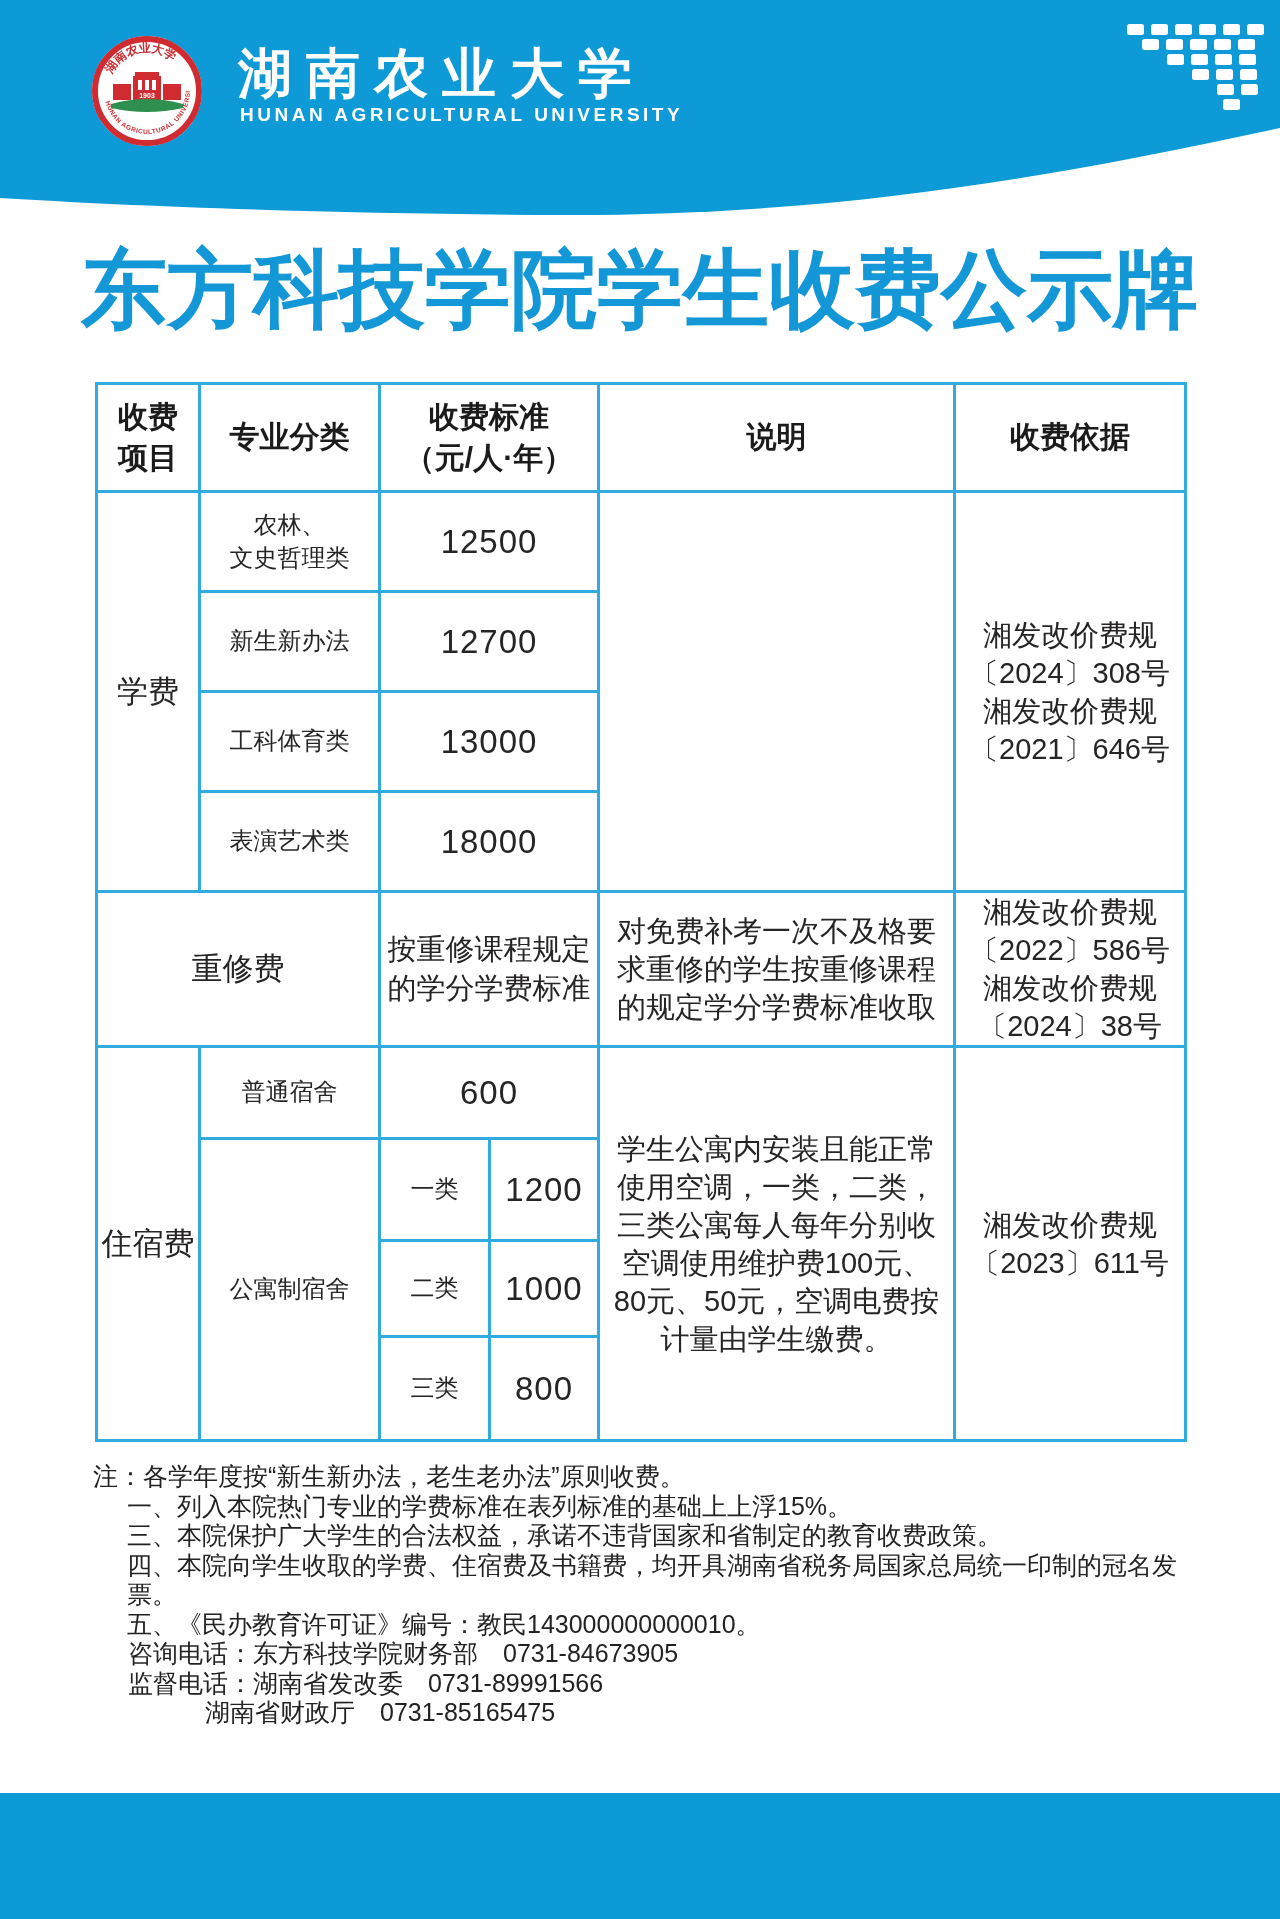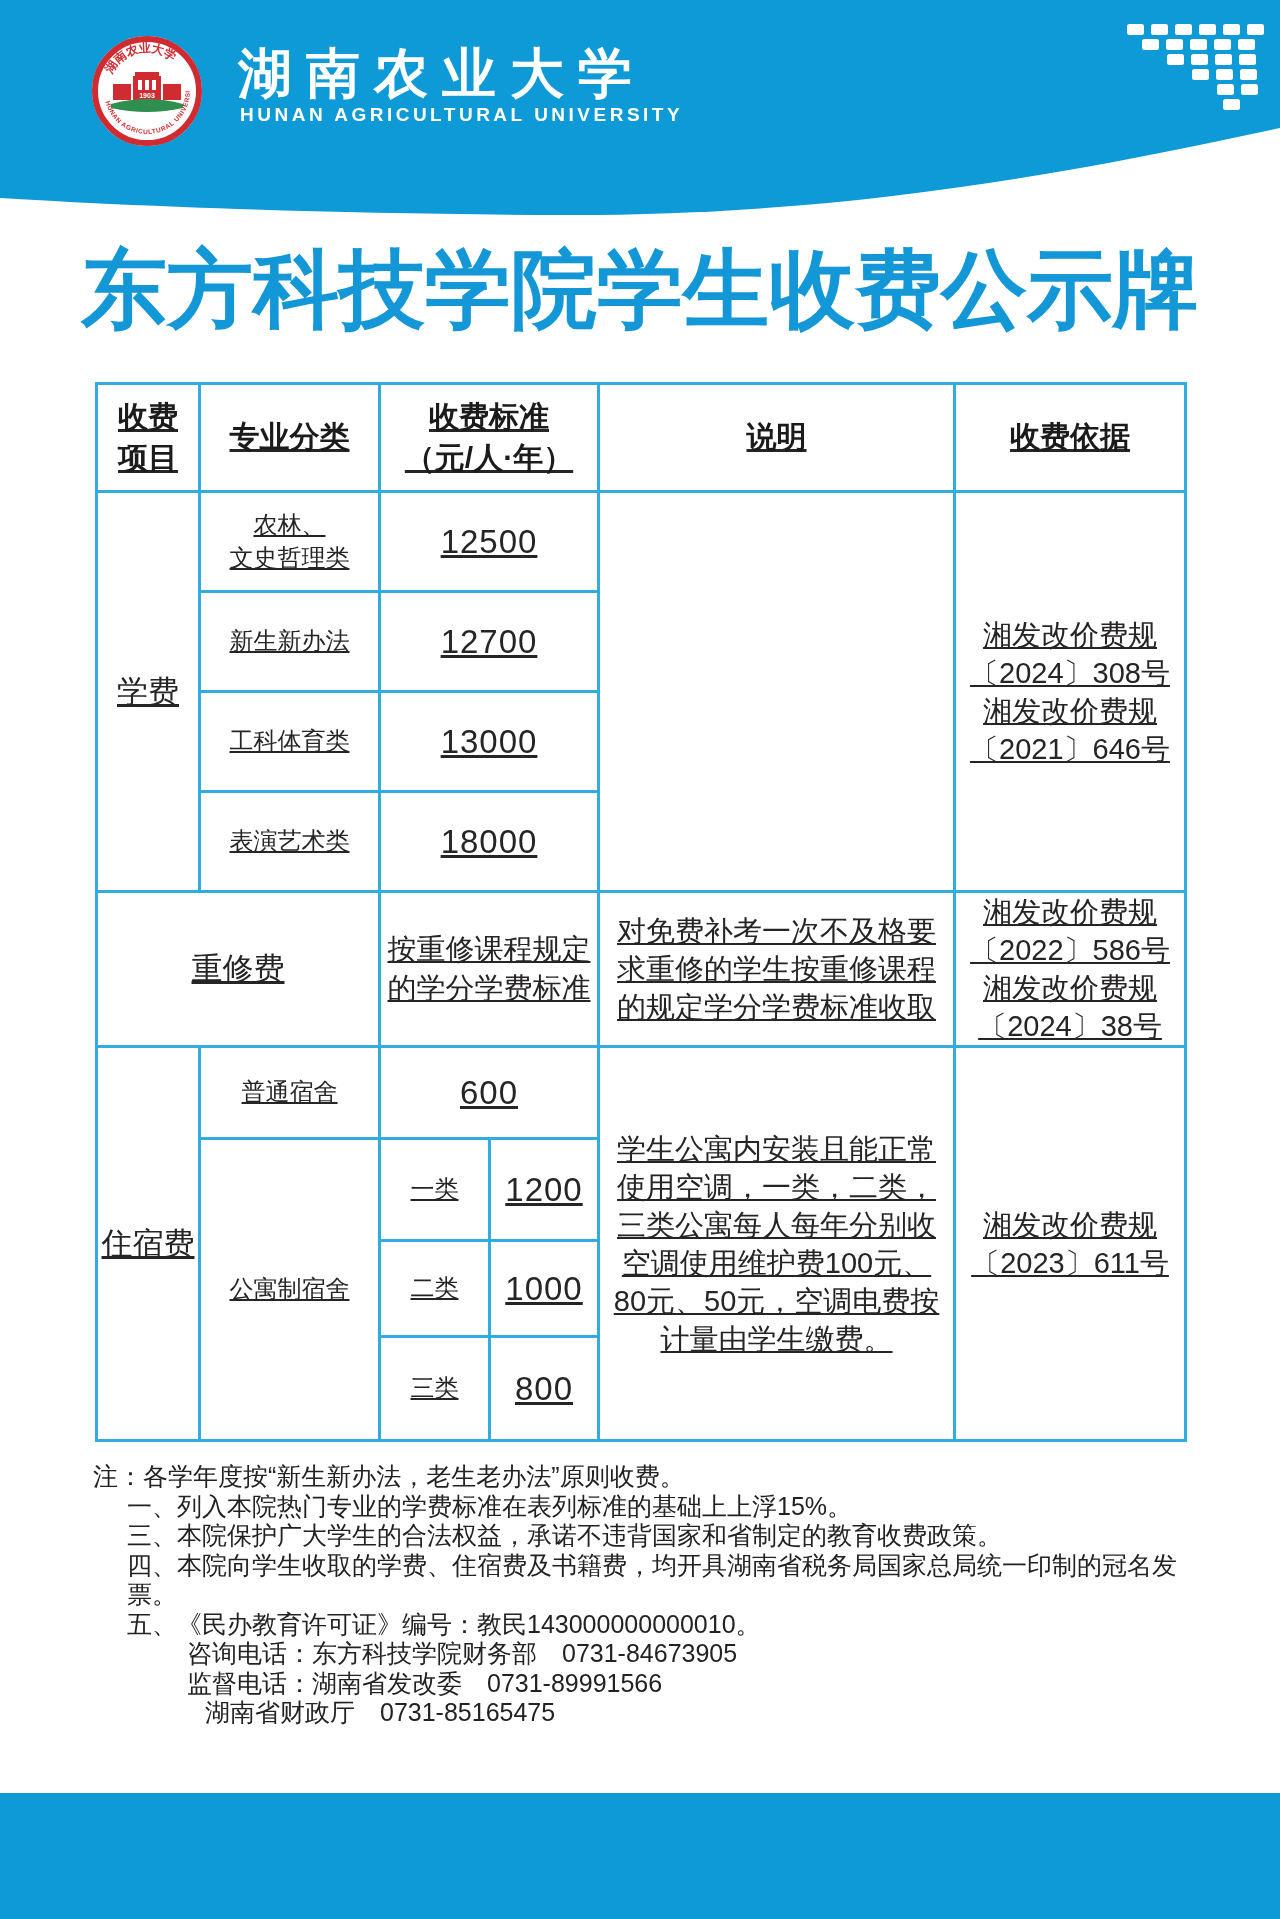--- a/index.html
+++ b/index.html
@@ -12,38 +12,38 @@
           color:#ffffff;letter-spacing:14px;white-space:nowrap;}
   .uni-en{position:absolute;left:240px;top:104px;font-size:19px;font-weight:bold;color:#ffffff;
           letter-spacing:3.5px;white-space:nowrap;}
   .corner-pattern{position:absolute;left:1100px;top:16px;}
   
   .poster-title{position:absolute;left:0;top:242px;width:1280px;text-align:center;
                 font-size:86px;font-weight:900;color:#1497d6;letter-spacing:0px;line-height:1.1;
                 white-space:nowrap;}
   
   table.fee-table{position:absolute;left:95px;top:382px;width:1089px;border-collapse:collapse;
-                  table-layout:fixed;text-decoration:underline;}
+                  table-layout:fixed;}
   .fee-table td,.fee-table th{border:3px solid #32abe0;text-align:center;vertical-align:middle;
                   font-weight:normal;padding:0;}
   .fee-table th{font-size:30px;font-weight:bold;line-height:1.35;color:#1b1b1b;}
   .cell-label{font-size:31px;}
   .cell-cat{font-size:24px;line-height:1.35;}
   .cell-num{font-size:33px;letter-spacing:1px;}
   .cell-std{font-size:29px;line-height:1.35;}
   .cell-desc{font-size:29px;line-height:38px;text-align:left;padding:8px 8px 8px 10px;}
   .cell-basis{font-size:29px;line-height:38px;}
   .pre{white-space:pre-line;}
   tr.r-head{height:108px;} tr.r-t{height:100px;} tr.r-retake{height:145px;}
   tr.r-d1{height:92px;} tr.r-c1{height:102px;} tr.r-c2{height:96px;} tr.r-c3{height:104px;}
   
   .notes{position:absolute;left:93px;top:1462px;width:1110px;font-size:25px;line-height:29.5px;
          color:#222222;}
   .notes .ind1{margin-left:34px;}
-  .notes .ind2{margin-left:94px;}
+  .notes .ind2{margin-left:35px;}
   .notes .ind3{margin-left:112px;}
   
   .footer-bar{position:absolute;left:0;top:1793px;width:1280px;height:126px;background:#0d9ad7;}
 </style>
 </head>
 <body>
 
 <div class="page">
 
   <div class="header-band">

